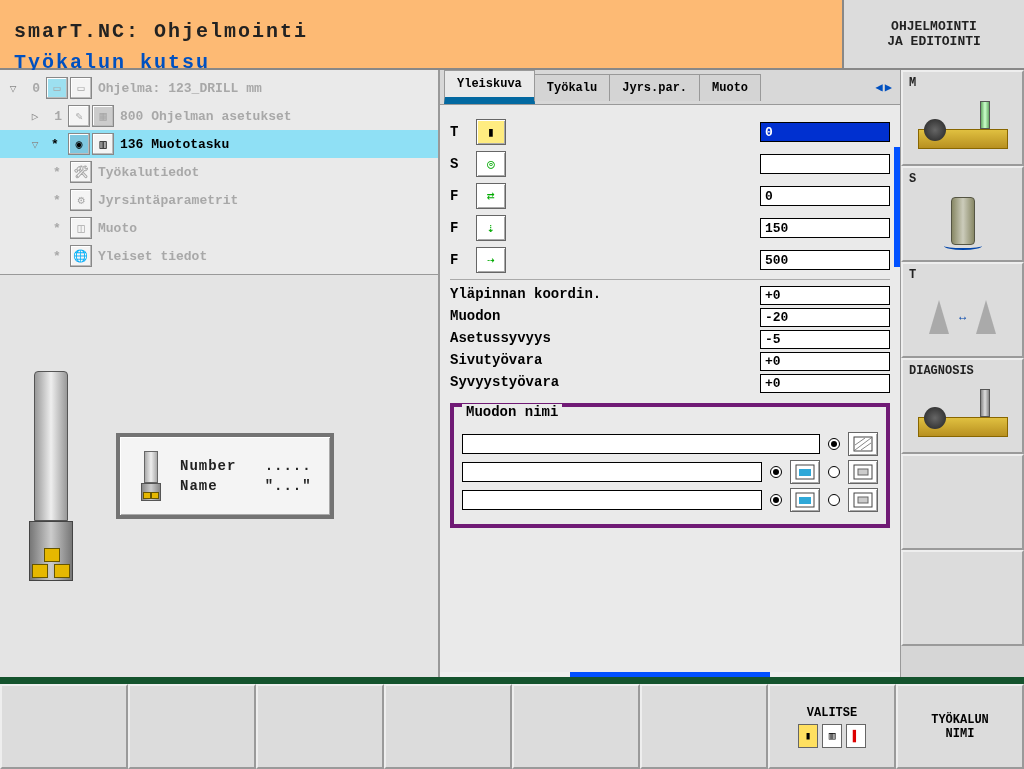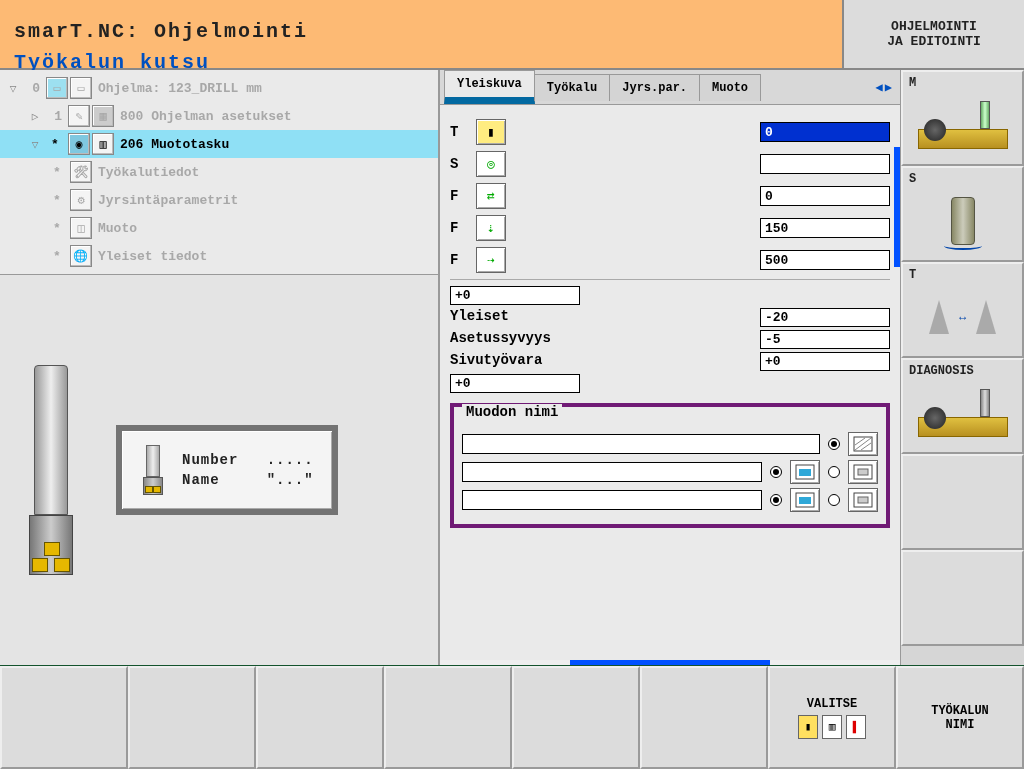--- a/index.html
+++ b/index.html
@@ -79,21 +79,21 @@
   }
   .tool-graphic {
     width: 70px; height: 210px;
     display:flex; flex-direction:column; align-items:center;
   }
   .tool-shank { width: 34px; flex:1; background: linear-gradient(90deg,#999,#eee,#999); border:1px solid #555; border-radius:4px 4px 0 0;}
   .tool-head { width: 44px; height: 60px; background: linear-gradient(90deg,#777,#ccc,#777); border:1px solid #444; position:relative;}
   .tool-insert { position:absolute; width:16px;height:14px;background:#e6b800;border:1px solid #665500;}
   .info-card {
     background:#f4f4f4;
-    border:6px solid #737373;
+    border:4px solid #737373;
     box-shadow: 1px 1px 0 #fff inset, -1px -1px 0 #aaa inset;
     padding:14px 18px;
     display:flex;gap:16px;align-items:center;
   }
   .info-card .mini-tool { width:26px;height:50px;display:flex;flex-direction:column;align-items:center;}
   .mini-shank{width:14px;flex:1;background:linear-gradient(90deg,#aaa,#eee,#aaa);border:1px solid #666;}
   .mini-head{width:20px;height:18px;background:linear-gradient(90deg,#888,#ccc,#888);border:1px solid #555;position:relative;}
   .info-lines { font-weight:bold; color:#222; font-size:14px; letter-spacing:1px;}
   .info-lines div { margin:4px 0;}
 
@@ -157,21 +157,21 @@
     padding:4px 6px;
     cursor:pointer;
   }
   .side-btn .btn-label { text-align:left;}
   .side-btn .btn-graphic { flex:1;display:flex;align-items:center;justify-content:center;}
   .mill-scene {width:90px;height:48px;position:relative;}
   .mill-base{position:absolute;bottom:0;left:0;right:0;height:20px;background:linear-gradient(#e0c040,#b89020);border:1px solid #886600;}
   .mill-cyl{position:absolute;left:6px;bottom:8px;width:22px;height:22px;border-radius:50%;background:radial-gradient(#666,#222);}
   .mill-tool{position:absolute;right:18px;top:0;width:10px;height:28px;background:linear-gradient(90deg,#888,#ddd,#888);border:1px solid #555;}
 
-  .footer-row { height: 104px; display:flex; border-top:1px solid #14532d;}
+  .footer-row { height: 92px; display:flex; border-top:7px solid #14532d;}
   .soft-btn { flex:1; border:2px outset #eee; background:#dcdcdc; display:flex;flex-direction:column;align-items:center;justify-content:center;font-weight:bold;font-size:12px;cursor:pointer;}
   .soft-btn .ic-row{display:flex;gap:4px;margin-top:4px;}
   .mini-ic{width:20px;height:24px;border:1px solid #666;background:#fff;display:flex;align-items:center;justify-content:center;font-size:11px;}
 
   .arrow-green{color:#0a0;}
   .arrow-blue{color:#04a;}
 </style>
 </head>
 <body>
 
@@ -211,21 +211,21 @@
           </span>
           <span class="label">800 Ohjelman asetukset</span>
         </div>
         <div class="tree-row tree-indent1 selected">
           <span class="arrow">▽</span>
           <span class="star">*</span>
           <span class="icons">
             <span class="tree-icon" style="background:#7fc8e0">◉</span>
             <span class="tree-icon">▥</span>
           </span>
-          <span class="label">206 Muototasku</span>
+          <span class="label">136 Muototasku</span>
         </div>
         <div class="tree-row tree-indent2">
           <span class="star">*</span>
           <span class="icons">
               <span class="tree-icon">🛠</span>
             </span>
           <span class="label">Työkalutiedot</span>
         </div>
         <div class="tree-row tree-indent2">
           <span class="star">*</span>
@@ -317,35 +317,37 @@
           <span class="param-label">F</span>
           <span class="param-icon">
               <span class="arrow-green">⇢</span>
             </span>
           <input class="param-input" value="500" style="">
         </div>
 
         <div class="divider"></div>
 
         <div class="coord-row">
+            <span class="coord-label">Yläpinnan koordin.</span>
             <input class="coord-input" value="+0" style="">
           </div>
         <div class="coord-row">
-            <span class="coord-label">Yleiset</span>
+            <span class="coord-label">Muodon</span>
             <input class="coord-input" value="-20" style="">
           </div>
         <div class="coord-row">
             <span class="coord-label">Asetussyvyys</span>
             <input class="coord-input" value="-5" style="">
           </div>
         <div class="coord-row">
             <span class="coord-label">Sivutyövara</span>
             <input class="coord-input" value="+0" style="">
           </div>
         <div class="coord-row">
+            <span class="coord-label">Syvyystyövara</span>
             <input class="coord-input" value="+0" style="">
           </div>
 
         <div class="fieldset">
           <span class="fieldset-legend">Muodon nimi</span>
           <div style="margin-top:-10px">
             <div class="shape-row">
               <input class="shape-input" style="">
               <span class="radio checked"></span>
               <span class="shape-icon">

